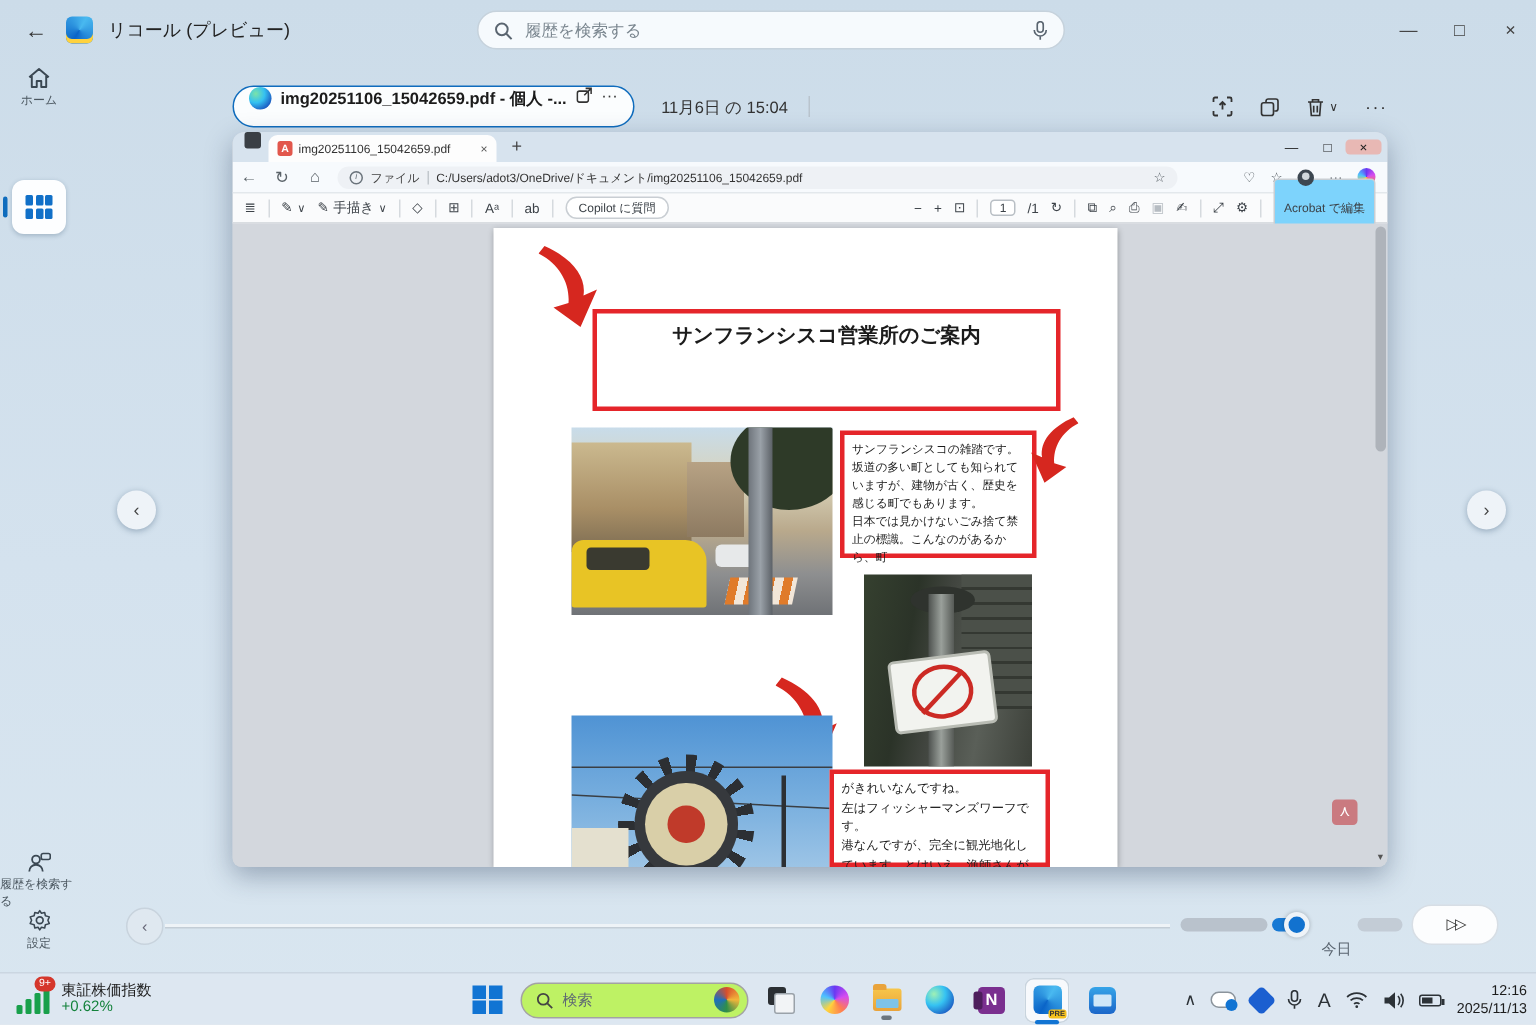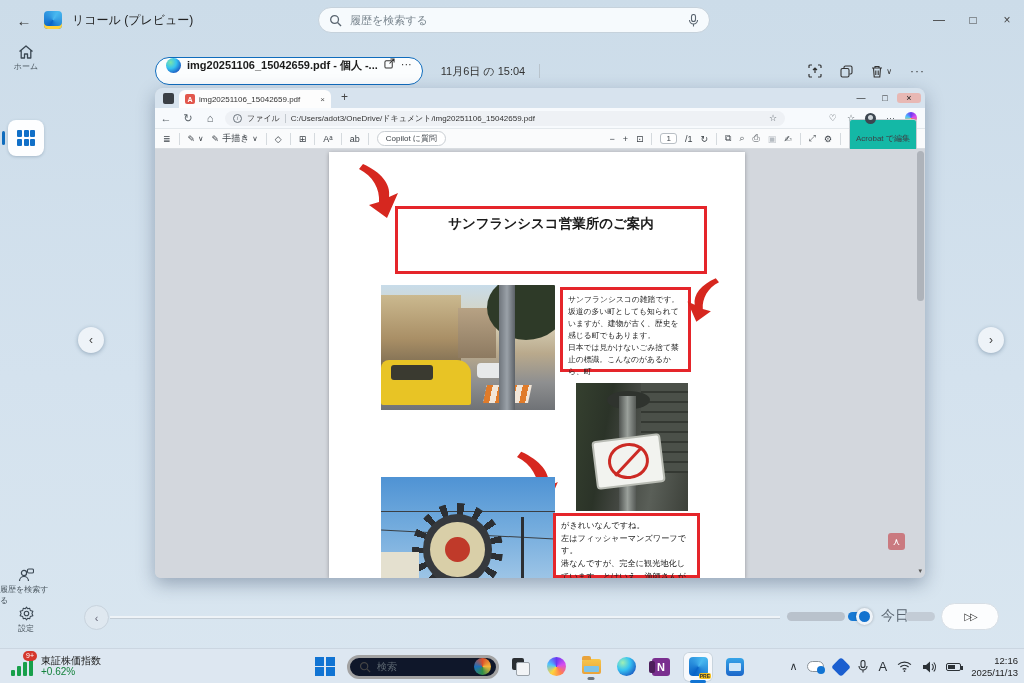--- a/index.html
+++ b/index.html
@@ -40,21 +40,21 @@
     background:radial-gradient(circle at 30% 30%,#7be3a9 0%,#35c1f1 40%,#1d62c6 75%,#173f8c 100%)}
   .srctxt{font-size:11px;font-weight:bold;color:#1b1b1b}
   .pillic{font-size:11px;color:#333}
   .snaptime{font-size:11px;color:#333;margin-left:18px}
   .hdrdiv{width:1px;height:14px;background:#b9c4cd;margin-left:14px}
   .hdricons{margin-left:auto;display:flex;align-items:center;gap:18px;color:#333}
 
   
   .bwin{position:absolute;left:155px;top:88px;width:770px;height:490px;border-radius:8px 8px 6px 6px;
     box-shadow:0 6px 18px rgba(30,50,80,.35);overflow:hidden;background:#d3d7dd}
-  .tabstrip{height:20px;background:#d7e3ee;display:flex;align-items:center;position:relative}
+  .tabstrip{height:20px;background:#d7e3ee;display:flex;align-items:flex-start;position:relative}
   .wsic{width:11px;height:11px;background:#3a3f45;border-radius:2px;margin-left:8px}
   .tab{position:absolute;left:24px;top:2px;width:152px;height:18px;background:#fdfdfd;border-radius:6px 6px 0 0;
     display:flex;align-items:center;gap:4px;padding:0 6px}
   .pdfic{width:10px;height:10px;background:#e2574c;border-radius:2px;color:#fff;font-size:7px;font-weight:bold;
     display:flex;align-items:center;justify-content:center}
   .tabtxt{font-size:8px;color:#333;flex:1;white-space:nowrap;overflow:hidden}
   .tabx{font-size:8px;color:#555}
   .newtab{position:absolute;left:186px;top:2px;font-size:12px;color:#444}
   .bctrls{position:absolute;right:4px;top:0;height:20px;display:flex;align-items:center}
   .bctrls span{width:24px;text-align:center;font-size:9px;color:#222}
@@ -75,21 +75,21 @@
   .copic{width:12px;height:12px;border-radius:50%;
     background:conic-gradient(#6a38f2,#d54cf0,#ff7d51,#ffd43b,#4cc2ff,#6a38f2)}
 
   
   .ptool{height:20px;background:#fafbfc;border-bottom:1px solid #d9dde1;display:flex;align-items:center;
     font-size:9px;color:#3c4248;padding:0 8px;gap:8px}
   .tdiv{width:1px;height:12px;background:#d5dade}
   .tbtn{display:flex;align-items:center;gap:3px}
   .copbtn{border:1px solid #c9ced3;border-radius:9px;padding:1px 8px;font-size:8px;background:#fff}
   .pgbox{border:1px solid #b9bfc5;border-radius:3px;background:#fff;padding:0 5px;font-size:8px}
-  .acrobtn{border:1px solid #c9ced3;border-radius:3px;padding:13px 6px;font-size:8px;background:#14b8a6}
+  .acrobtn{border:1px solid #c9ced3;border-radius:3px;padding:13px 6px;font-size:8px;background:#7dd3fc}
 
   
   .viewer{position:absolute;left:0;top:61px;right:0;bottom:0;background:#d3d7dd}
   .vscroll{position:absolute;right:1px;top:2px;width:7px;height:150px;background:#aeb3ba;border-radius:4px}
   .vcorner{position:absolute;right:3px;bottom:3px;font-size:7px;color:#555}
   .fab{position:absolute;right:20px;bottom:28px;width:17px;height:17px;background:#ca7a80;border-radius:3px;
     color:#fff;font-size:10px;display:flex;align-items:center;justify-content:center}
   .page{position:absolute;left:174px;top:3px;width:416px;height:426px;background:#fff;
     box-shadow:0 1px 4px rgba(0,0,0,.3)}
   .redbox{position:absolute;border:3px solid #e5252a;background:#fff}
@@ -132,42 +132,42 @@
 
   
   .navcirc{position:absolute;width:26px;height:26px;border-radius:50%;background:#eef3f8;
     box-shadow:0 1px 4px rgba(50,80,110,.4);display:flex;align-items:center;justify-content:center;
     font-size:12px;color:#444}
   .timeline{position:absolute;left:0;top:600px;width:1024px;height:40px}
   .tlprev{position:absolute;left:84px;top:5px;width:25px;height:25px;border-radius:50%;background:#dfe8f0;
     border:1px solid #c8d3dd;display:flex;align-items:center;justify-content:center;font-size:11px;color:#667}
   .tlline{position:absolute;left:110px;top:16px;width:670px;height:2px;background:#eef3f7;box-shadow:0 1px 0 #c3cdd6}
   .seg{position:absolute;top:12px;height:9px;border-radius:5px}
-  .today{position:absolute;left:881px;top:7px;font-size:14px;color:#5a6570}
+  .today{position:absolute;left:881px;top:26px;font-size:10px;color:#5a6570}
   .ffbtn{position:absolute;left:941px;top:3px;width:58px;height:27px;border-radius:14px;background:#fcfdfe;
     border:1px solid #d7dee5;display:flex;align-items:center;justify-content:center;font-size:10px;color:#333;letter-spacing:-2px}
   .knob{position:absolute;left:856px;top:8px;width:17px;height:17px;border-radius:50%;background:#1272cf;
     border:3px solid #eef3f8;box-shadow:0 0 3px rgba(0,0,0,.25)}
 
   
   .taskbar{position:absolute;left:0;top:648px;width:1024px;height:35px;background:#dde7f1;
     border-top:1px solid #cbd6e1;display:flex;align-items:center}
   .widget{display:flex;align-items:center;gap:7px;margin-left:10px}
   .wchart{position:relative;width:24px;height:24px}
   .wchart .bars{position:absolute;left:1px;bottom:2px;display:flex;align-items:flex-end;gap:2px}
   .wchart .bars i{width:4px;background:#18a04b;border-radius:1px}
   .wbadge{position:absolute;right:-3px;top:-3px;background:#d5372c;color:#fff;font-size:7px;border-radius:7px;
     padding:0 3px;line-height:10px}
   .wtext{display:flex;flex-direction:column;line-height:1.15}
   .wname{font-size:10px;color:#1d1d1d}
   .wval{font-size:10px;color:#13823b}
   .tcenter{position:absolute;left:312px;top:0;height:35px;display:flex;align-items:center;gap:9px}
   .startic{display:grid;grid-template-columns:9px 9px;grid-gap:1.5px}
   .startic i{width:9px;height:9px;background:#1174d3}
-  .tsearch{width:152px;height:24px;background:#0f172a;border:3px solid #a3a3a3;border-radius:12px;
+  .tsearch{width:152px;height:24px;background:#bef264;border:1px solid #a3a3a3;border-radius:12px;
     display:flex;align-items:center;padding:0 5px 0 9px;gap:6px}
   .tsearch .ph{font-size:10px;color:#5f6a73;flex:1}
   .bingball{width:17px;height:17px;border-radius:50%;
     background:conic-gradient(#d94f2c,#f2b53a,#2f8f47,#1f6fba,#d94f2c)}
   .tico{width:26px;height:26px;display:flex;align-items:center;justify-content:center;position:relative}
   .taskview{width:18px;height:18px;position:relative}
   .taskview:before{content:"";position:absolute;left:0;top:0;width:12px;height:12px;background:#2b2f33;border-radius:2px}
   .taskview:after{content:"";position:absolute;right:0;bottom:0;width:12px;height:12px;background:#f2f4f6;border:1px solid #9aa2a9;border-radius:2px}
   .folder{width:19px;height:15px;background:linear-gradient(180deg,#f7c64a,#e9a33b);border-radius:2px;position:relative}
   .folder:before{content:"";position:absolute;left:0;top:-3px;width:9px;height:4px;background:#e9a33b;border-radius:2px 2px 0 0}

